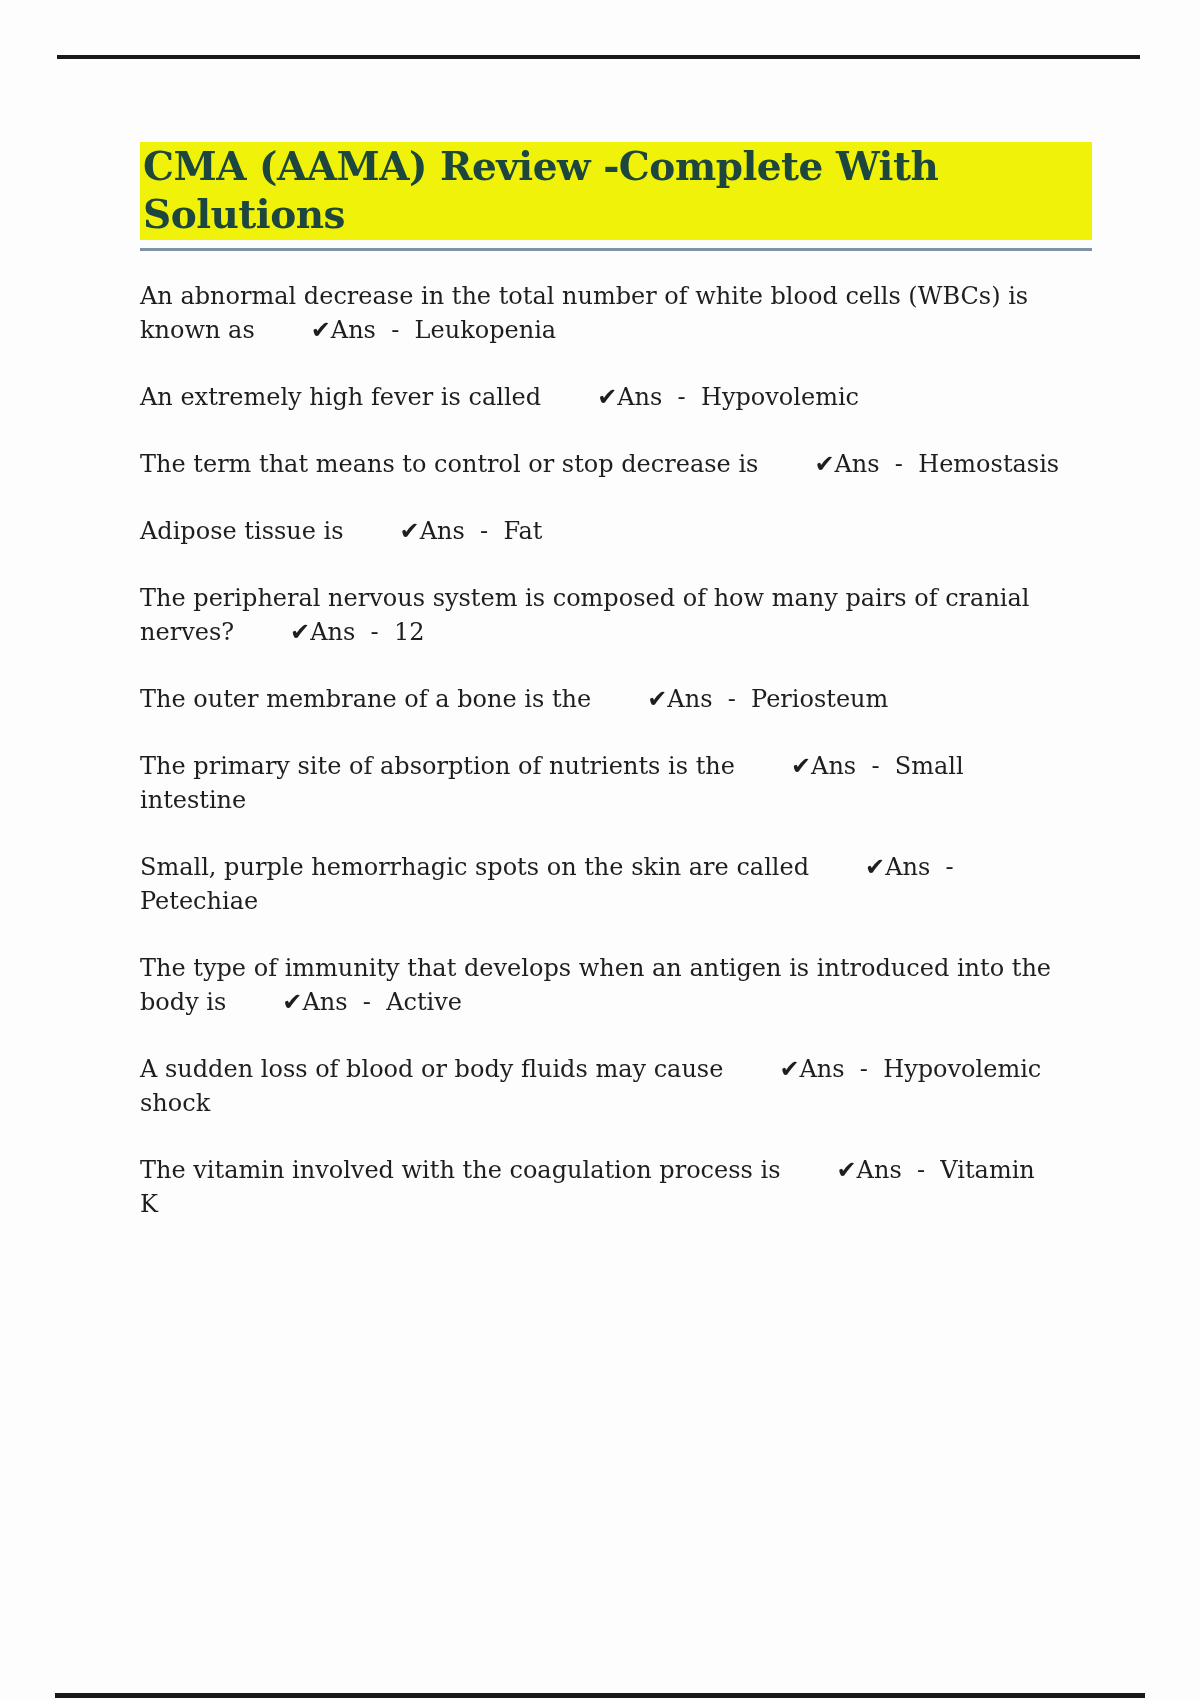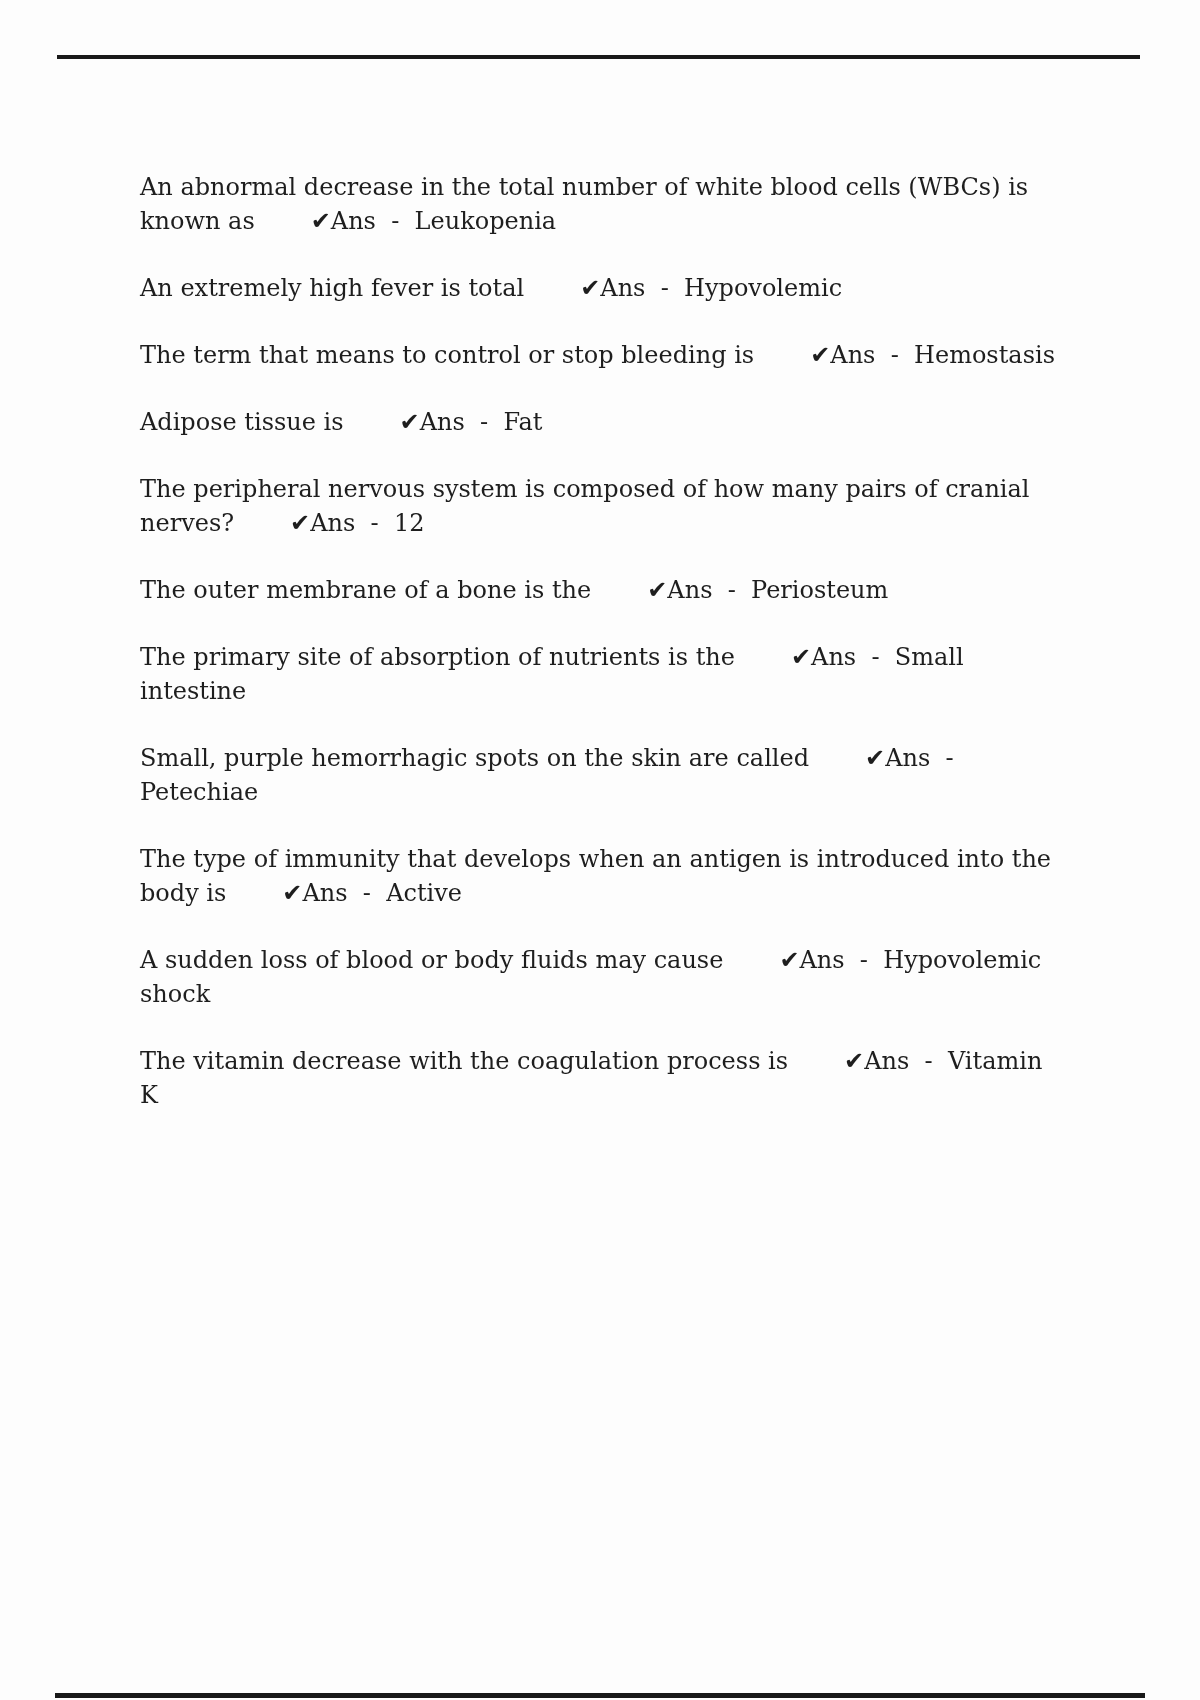--- a/index.html
+++ b/index.html
@@ -65,28 +65,31 @@
     font-family:"DejaVu Sans",sans-serif;
     font-weight:700;
   }
 </style>
 </head>
 <body>
 
 <div class="rule-top"></div>
 
 <div class="content">
+  <div class="title-section">
+    <h1 class="page-title">CMA (AAMA) Review -Complete With Solutions</h1>
+  </div>
   <div class="qa-list">
       <p class="qa"><span>An abnormal decrease in the total number of white blood cells (WBCs) is</span><br><span>known as</span><span class="tabgap"></span><span class="check">✔</span><span>Ans  -  Leukopenia</span></p>
-      <p class="qa"><span>An extremely high fever is total</span><span class="tabgap"></span><span class="check">✔</span><span>Ans  -  Hypovolemic</span></p>
-      <p class="qa"><span>The term that means to control or stop bleeding is</span><span class="tabgap"></span><span class="check">✔</span><span>Ans  -  Hemostasis</span></p>
+      <p class="qa"><span>An extremely high fever is called</span><span class="tabgap"></span><span class="check">✔</span><span>Ans  -  Hypovolemic</span></p>
+      <p class="qa"><span>The term that means to control or stop decrease is</span><span class="tabgap"></span><span class="check">✔</span><span>Ans  -  Hemostasis</span></p>
       <p class="qa"><span>Adipose tissue is</span><span class="tabgap"></span><span class="check">✔</span><span>Ans  -  Fat</span></p>
       <p class="qa"><span>The peripheral nervous system is composed of how many pairs of cranial</span><br><span>nerves?</span><span class="tabgap"></span><span class="check">✔</span><span>Ans  -  12</span></p>
       <p class="qa"><span>The outer membrane of a bone is the</span><span class="tabgap"></span><span class="check">✔</span><span>Ans  -  Periosteum</span></p>
       <p class="qa"><span>The primary site of absorption of nutrients is the</span><span class="tabgap"></span><span class="check">✔</span><span>Ans  -  Small</span><br><span>intestine</span></p>
       <p class="qa"><span>Small, purple hemorrhagic spots on the skin are called</span><span class="tabgap"></span><span class="check">✔</span><span>Ans  -</span><br><span>Petechiae</span></p>
       <p class="qa"><span>The type of immunity that develops when an antigen is introduced into the</span><br><span>body is</span><span class="tabgap"></span><span class="check">✔</span><span>Ans  -  Active</span></p>
       <p class="qa"><span>A sudden loss of blood or body fluids may cause</span><span class="tabgap"></span><span class="check">✔</span><span>Ans  -  Hypovolemic</span><br><span>shock</span></p>
-      <p class="qa"><span>The vitamin decrease with the coagulation process is</span><span class="tabgap"></span><span class="check">✔</span><span>Ans  -  Vitamin</span><br><span>K</span></p>
+      <p class="qa"><span>The vitamin involved with the coagulation process is</span><span class="tabgap"></span><span class="check">✔</span><span>Ans  -  Vitamin</span><br><span>K</span></p>
     </div>
 </div>
 
 <div class="rule-bottom"></div>
 
 </body></html>

